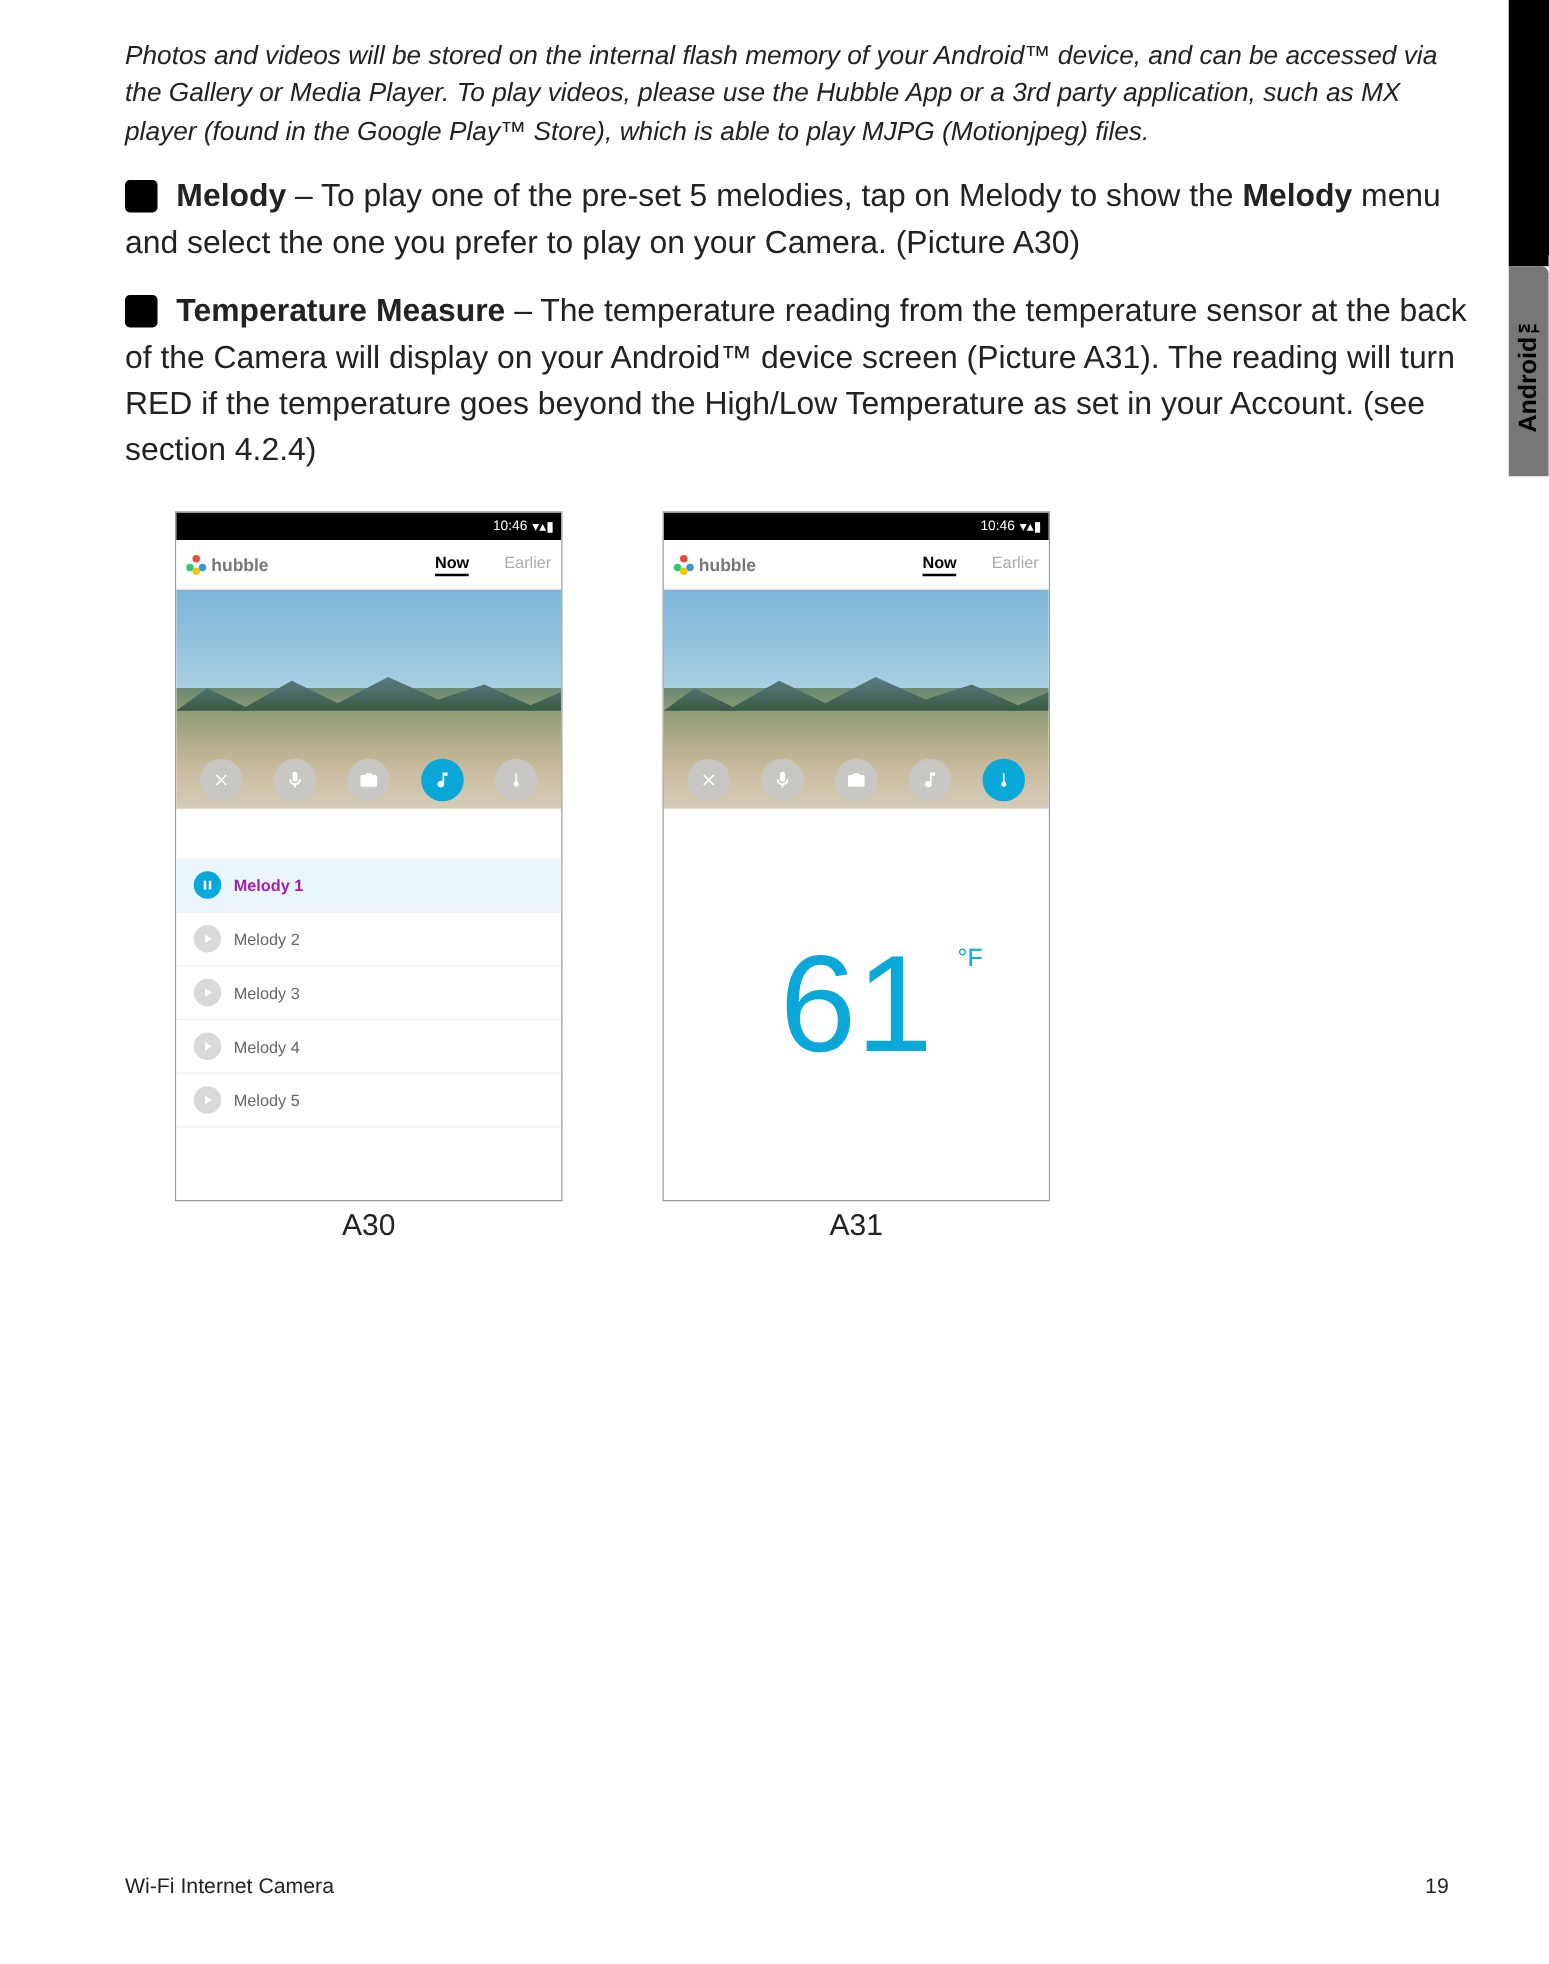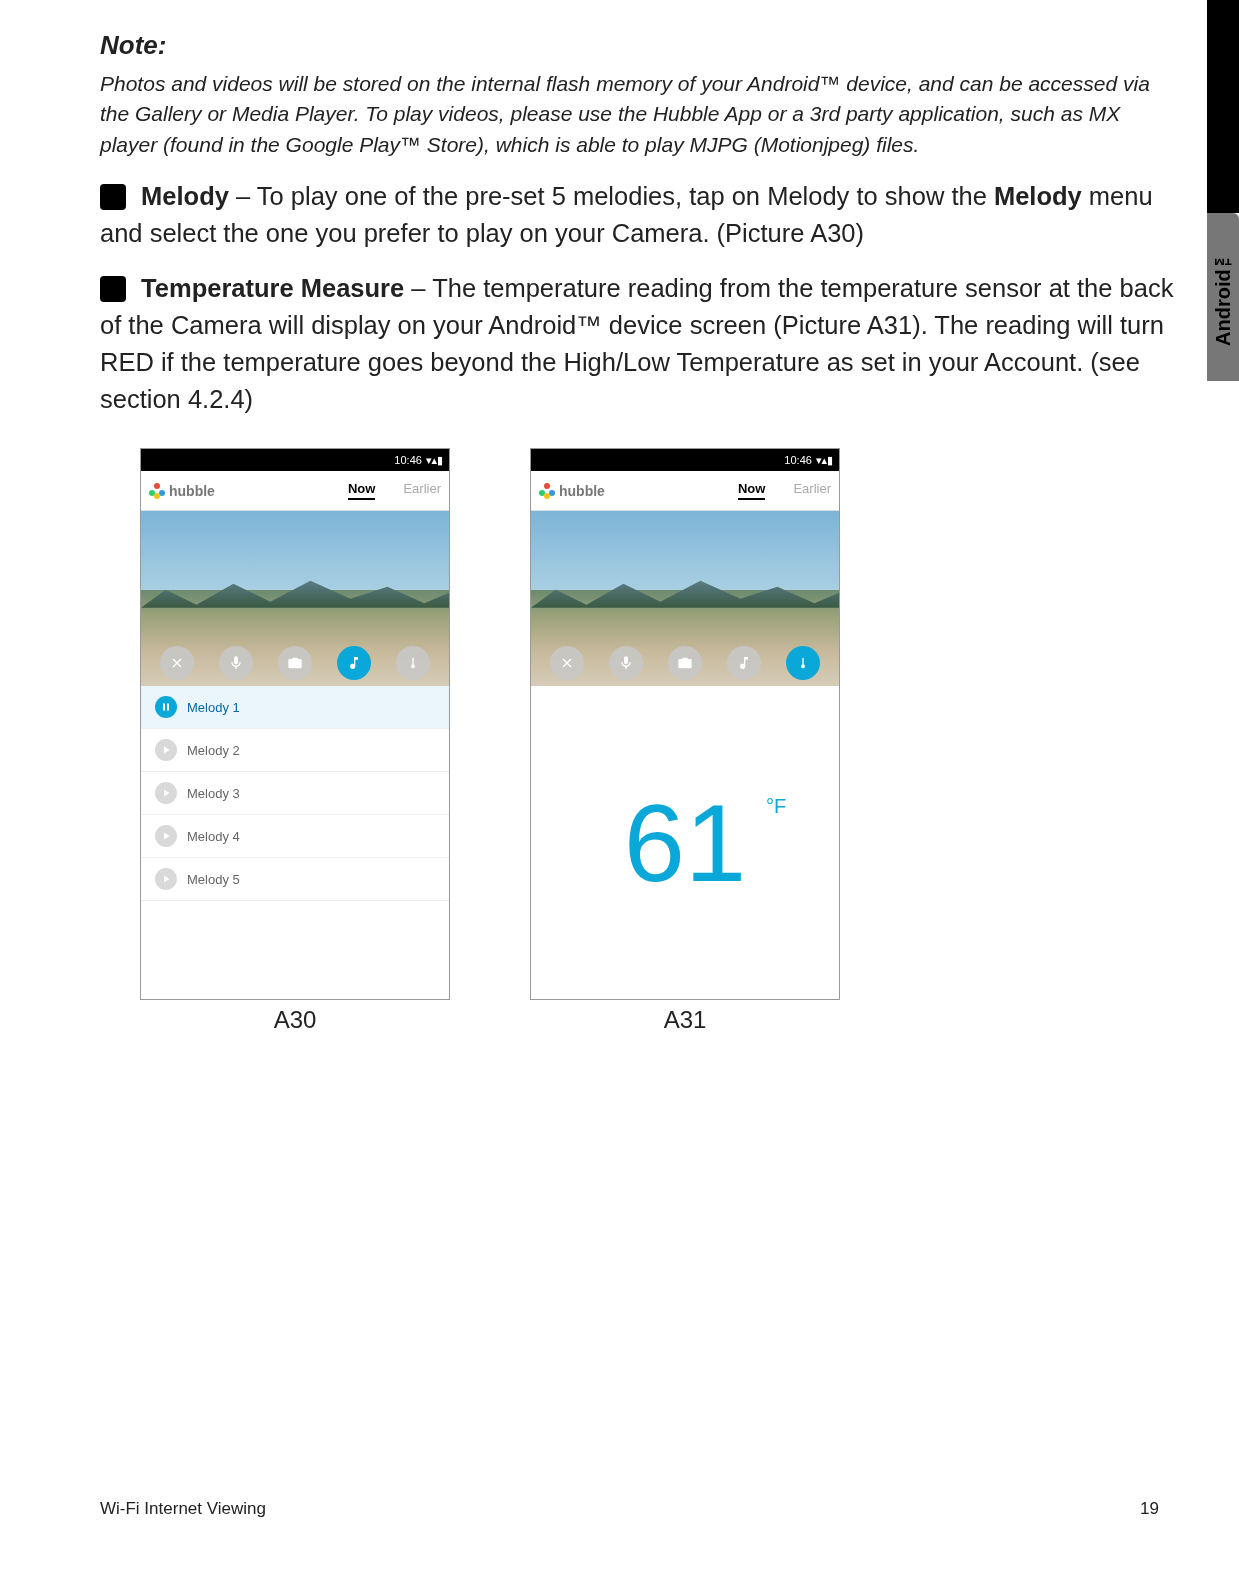--- a/index.html
+++ b/index.html
@@ -183,22 +183,23 @@
   .melody-item {
     display:flex;
     align-items:center;
     padding: 10px 14px;
     border-bottom:1px solid #eee;
     font-size:13px;
     color:#666;
   }
   .melody-item.selected {
     background:#eaf6fb;
-    color:#0369a1;
-    font-weight:normal;
+    color:#a21caf;
+    font-weight:bold;
+    margin-top:40px;
   }
   .melody-play-icon {
     width:22px; height:22px; border-radius:50%;
     display:flex; align-items:center; justify-content:center;
     margin-right:10px;
   }
   .melody-item.selected .melody-play-icon { background:#09a8d8; color:#fff; }
   .melody-item:not(.selected) .melody-play-icon { background:#d9d9d9; color:#fff; }
   .temp-panel {
     flex:1;
@@ -234,21 +235,20 @@
   }
 </style>
 </head>
 <body>
 
 <div class="top-black-bar"></div>
 <div class="side-tab">Android™</div>
 
 <div class="page-body">
 
-  <div class="note-heading">Note:</div>
   <div class="note-para">Photos and videos will be stored on the internal flash memory of your Android™ device, and can be accessed via the Gallery or Media Player. To play videos, please use the Hubble App or a 3rd party application, such as MX player (found in the Google Play™ Store), which is able to play MJPG (Motionjpeg) files.</div>
 
   <div class="feature-para">
     <span class="feature-icon">
       <svg viewBox="0 0 24 24">
           <path d="M12 3v10.55A4 4 0 1014 17V7h4V3h-6z"></path>
         </svg>
     </span>
     <span class="bold">Melody</span><span> – </span><span>To play one of the pre-set 5 melodies, tap on Melody to show the </span><span class="bold">Melody</span><span> menu and select the one you prefer to play on your Camera. (Picture A30)</span>
   </div>
@@ -419,15 +419,15 @@
           </div>
         </div>
       </div>
       <div class="fig-caption">A31</div>
     </div>
 
   </div>
 </div>
 
 <div class="footer">
-  <span>Wi-Fi Internet Viewing</span>
+  <span>Wi-Fi Internet Camera</span>
   <span>19</span>
 </div>
 
 </body></html>

